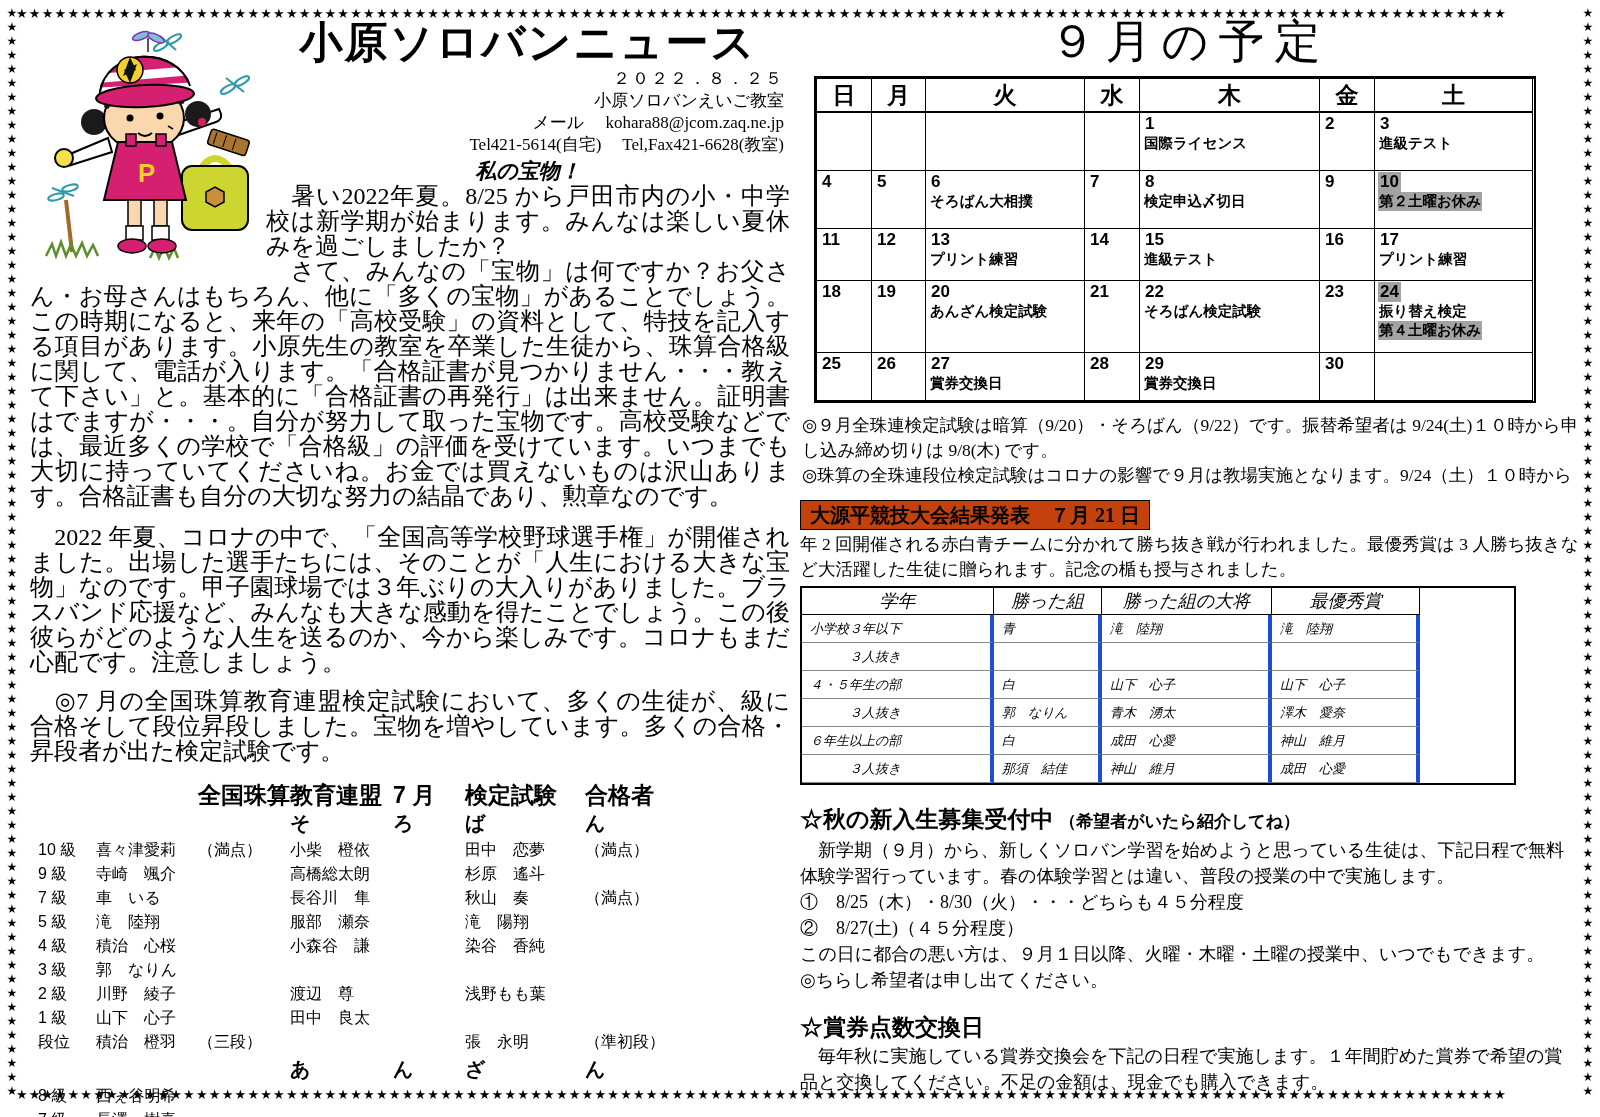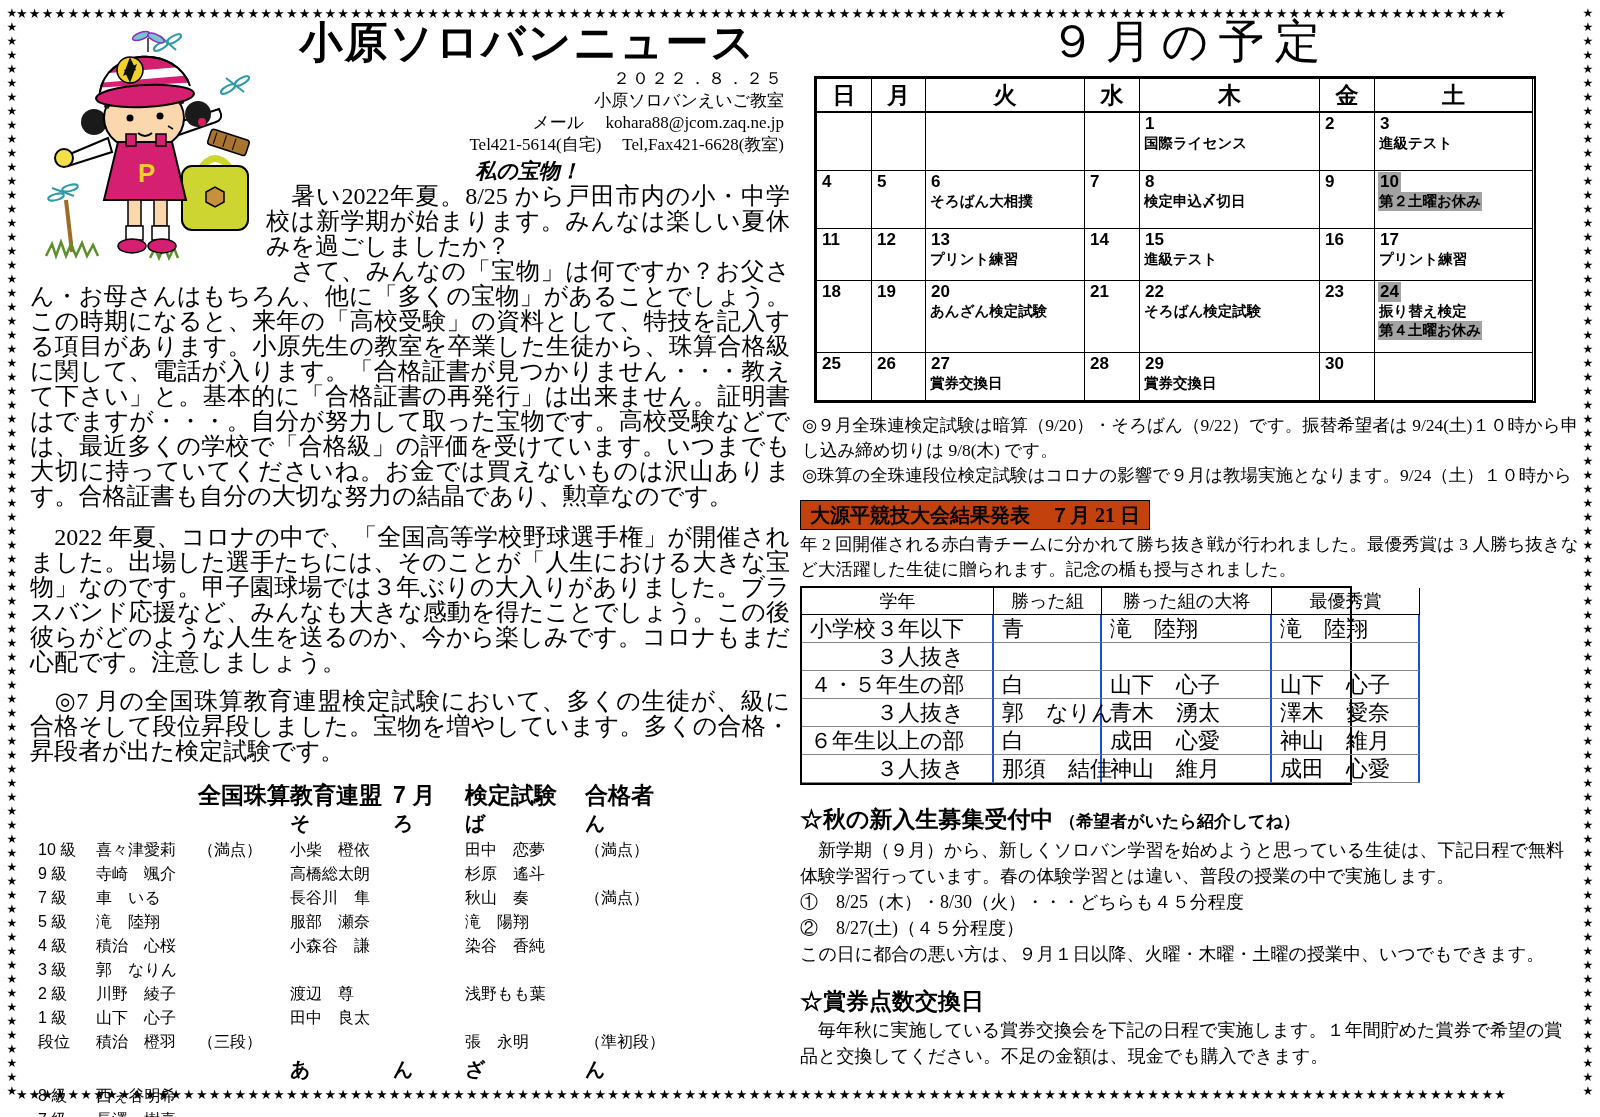--- a/index.html
+++ b/index.html
@@ -50,25 +50,25 @@
   .cline { display:block; width:fit-content; font-size:14.5px; line-height:19px; padding:0 1px; white-space:nowrap; }
   .hl { background:#a3a3a3; }
 
   .notes { margin:10px 0 0 2px; }
   .note { font-size:17.5px; line-height:25px; }
 
   .taikai { margin-top:12px; }
   .taikai-head { display:inline-block; background:#c2410c; border:1px solid #000;
          padding:1px 9px; font-size:20px; font-weight:bold; line-height:26px; }
   .taikai-desc { font-size:17.5px; line-height:25px; margin-top:2px; }
-  .ctable { display:grid; grid-template-columns:192px 108px 170px 148px; width:552px;
-         border:2px solid #000; margin-top:4px; }
+  .ctable { display:grid; grid-template-columns:192px 108px 170px 148px; width:716px;
+         border:2px solid #000; margin-top:4px;font-style:italic; }
   .cth { border-right:1px solid #000; border-bottom:1.5px solid #000; font-size:18px;
          text-align:center; padding:1px 4px; line-height:24px; }
-  .ctd { border-right:2px solid #1d4ed8; border-bottom:1px solid #888; font-size:22px;
+  .ctd { border-right:4px solid #1d4ed8; border-bottom:1px solid #888; font-size:13px;
          padding:1px 8px; line-height:25px; white-space:nowrap; }
 
   .sect { margin-top:20px; }
   .sect-head { font-size:23px; font-weight:bold; line-height:30px; }
   .sect-head .suffix { font-size:17px; font-weight:bold; }
   .sect p { font-size:18px; line-height:26px; }
 </style>
 </head>
 <body>
 
@@ -619,20 +619,21 @@
       <div class="sect-head">
         <span>☆秋の新入生募集受付中</span>
         <span class="suffix">（希望者がいたら紹介してね）</span>
       </div>
       <div>
 
       <p>　新学期（９月）から、新しくソロバン学習を始めようと思っている生徒は、下記日程で無料体験学習行っています。春の体験学習とは違い、普段の授業の中で実施します。</p>
           <p>①　8/25（木）・8/30（火）・・・どちらも４５分程度</p>
           <p>②　8/27(土)（４５分程度）</p>
           <p>この日に都合の悪い方は、９月１日以降、火曜・木曜・土曜の授業中、いつでもできます。</p>
+          <p>◎ちらし希望者は申し出てください。</p>
         </div>
     </div>
 
     <div class="sect">
       <div class="sect-head">☆賞券点数交換日</div>
       <div>
 
       <p>　毎年秋に実施している賞券交換会を下記の日程で実施します。１年間貯めた賞券で希望の賞品と交換してください。不足の金額は、現金でも購入できます。</p>
         </div>
     </div>

